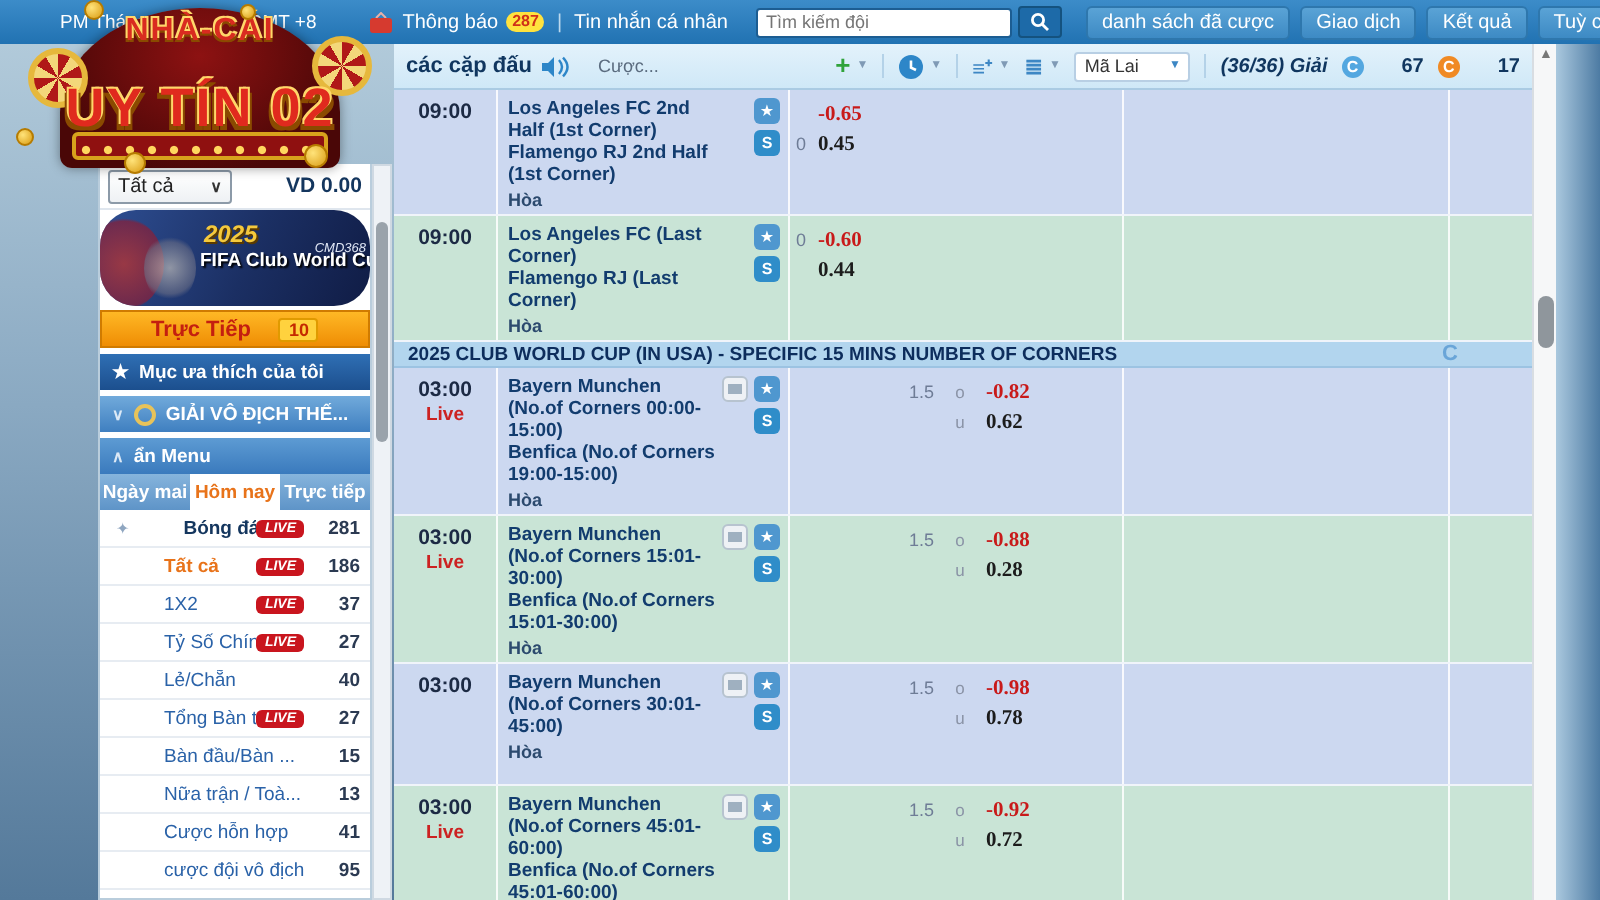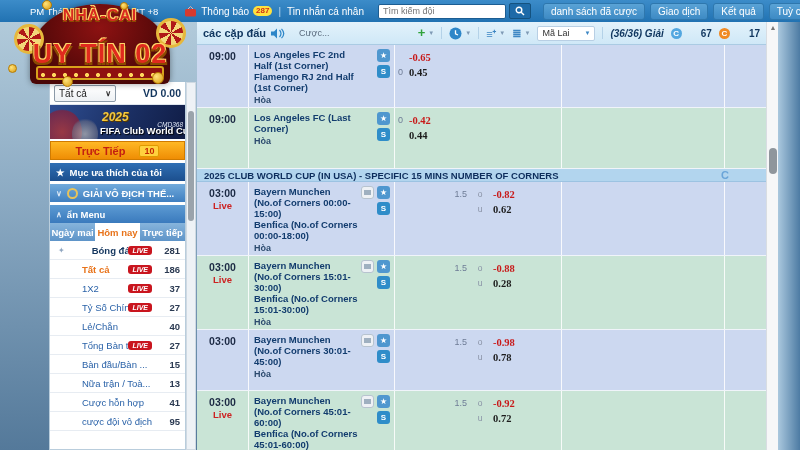--- a/index.html
+++ b/index.html
@@ -36,22 +36,22 @@
   #side-scroll { position:absolute; left:186px; top:82px; width:10px; height:368px; background:#eef2f6; border:1px solid #cfd9e2; }
   #side-thumb { position:absolute; left:1px; top:28px; width:6px; height:110px; background:#9aa3ab; border-radius:3px; }
 
   .sb-filter { display:flex; align-items:center; justify-content:space-between; padding:3px 4px; height:23px;
                border-bottom:1px solid #dfe6ee; }
   .sb-select { width:62px; height:17px; border:1px solid #8c9aa8; border-radius:2px; background:linear-gradient(#fff,#eef1f4);
                display:flex; align-items:center; justify-content:space-between; padding:0 4px; font-size:10px; color:#222; cursor:pointer; }
   .sb-select b { font-weight:bold; font-size:8px; color:#333; }
   .sb-balance { font-weight:bold; color:#14365e; font-size:10.5px; }
 
-  .sb-banner { height:34px; background:linear-gradient(115deg,#2e4e92 0%,#1b2f63 55%,#101c45 100%);
-               position:relative; overflow:hidden; cursor:pointer; }
+  .sb-banner { height:48px; background:linear-gradient(115deg,#2e4e92 0%,#1b2f63 55%,#101c45 100%);
+               position:relative; overflow:hidden; cursor:pointer;border-radius:18px; }
   .sb-banner .blob1 { position:absolute; left:-8px; top:4px; width:40px; height:46px; border-radius:50%;
                       background:radial-gradient(circle,#b43535 0%,#7e2340 70%,transparent 75%); opacity:.8; }
   .sb-banner .blob2 { position:absolute; left:22px; top:12px; width:26px; height:34px; border-radius:50%;
                       background:radial-gradient(circle,#d8d0c2 0%,#6b6f86 60%,transparent 72%); opacity:.6; }
   .sb-banner .yr { position:absolute; left:52px; top:5px; font-size:12px; font-weight:bold; font-style:italic;
                    color:#f5c93c; text-shadow:1px 1px 0 #5a3a00; }
   .sb-banner .tt { position:absolute; left:50px; top:20px; font-size:9.5px; font-weight:bold; color:#fff;
                    text-shadow:1px 1px 1px #000; white-space:nowrap; }
   .sb-banner .br { position:absolute; right:2px; top:16px; font-size:6.5px; font-style:italic; color:#dfe6f5; }
 
@@ -430,35 +430,36 @@
       <div>
 
         <div class="row row-green">
           <div class="cell c-time">
             <div class="t">09:00</div>
 
           </div>
           <div class="cell c-teams">
             <div class="names">
               <div class="nm">Los Angeles FC (Last Corner)</div>
+              <div class="nm">Flamengo RJ (Last Corner)</div>
               <div class="dr">Hòa</div>
             </div>
             <div class="icons">
               <div class="icorow">
 
                 <span class="ico ico-star">★</span>
               </div>
               <span class="ico ico-s">S</span>
             </div>
           </div>
           <div class="cell c-odds1 plain">
             <div class="oline">
               <span class="hdp">0</span>
 
-              <span class="val val1">-0.42</span>
+              <span class="val val1">-0.60</span>
             </div>
             <div class="oline">
               <span class="hdp"></span>
 
               <span class="val val2">0.44</span>
             </div>
           </div>
           <div class="cell c-odds2"></div>
           <div class="cell c-odds3"></div>
         </div>
@@ -470,21 +471,21 @@
           <span class="rf">C</span>
         </div>
         <div class="row row-blue">
           <div class="cell c-time">
             <div class="t">03:00</div>
             <div class="lv">Live</div>
           </div>
           <div class="cell c-teams">
             <div class="names">
               <div class="nm">Bayern Munchen (No.of Corners 00:00-15:00)</div>
-              <div class="nm">Benfica (No.of Corners 00:00-18:00)</div>
+              <div class="nm">Benfica (No.of Corners 19:00-15:00)</div>
               <div class="dr">Hòa</div>
             </div>
             <div class="icons">
               <div class="icorow">
                 <span class="ico ico-tv">
                   <i></i>
                 </span>
                 <span class="ico ico-star">★</span>
               </div>
               <span class="ico ico-s">S</span>

